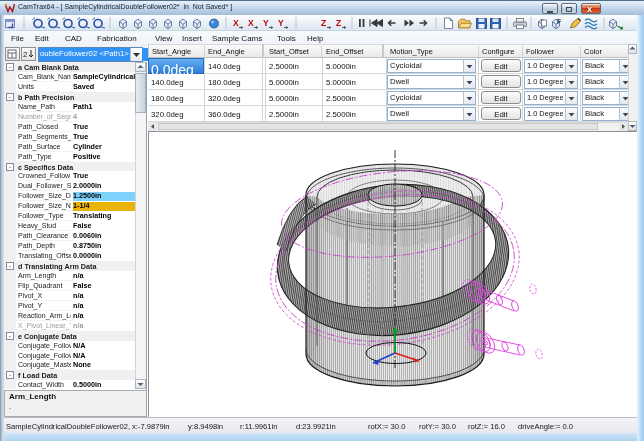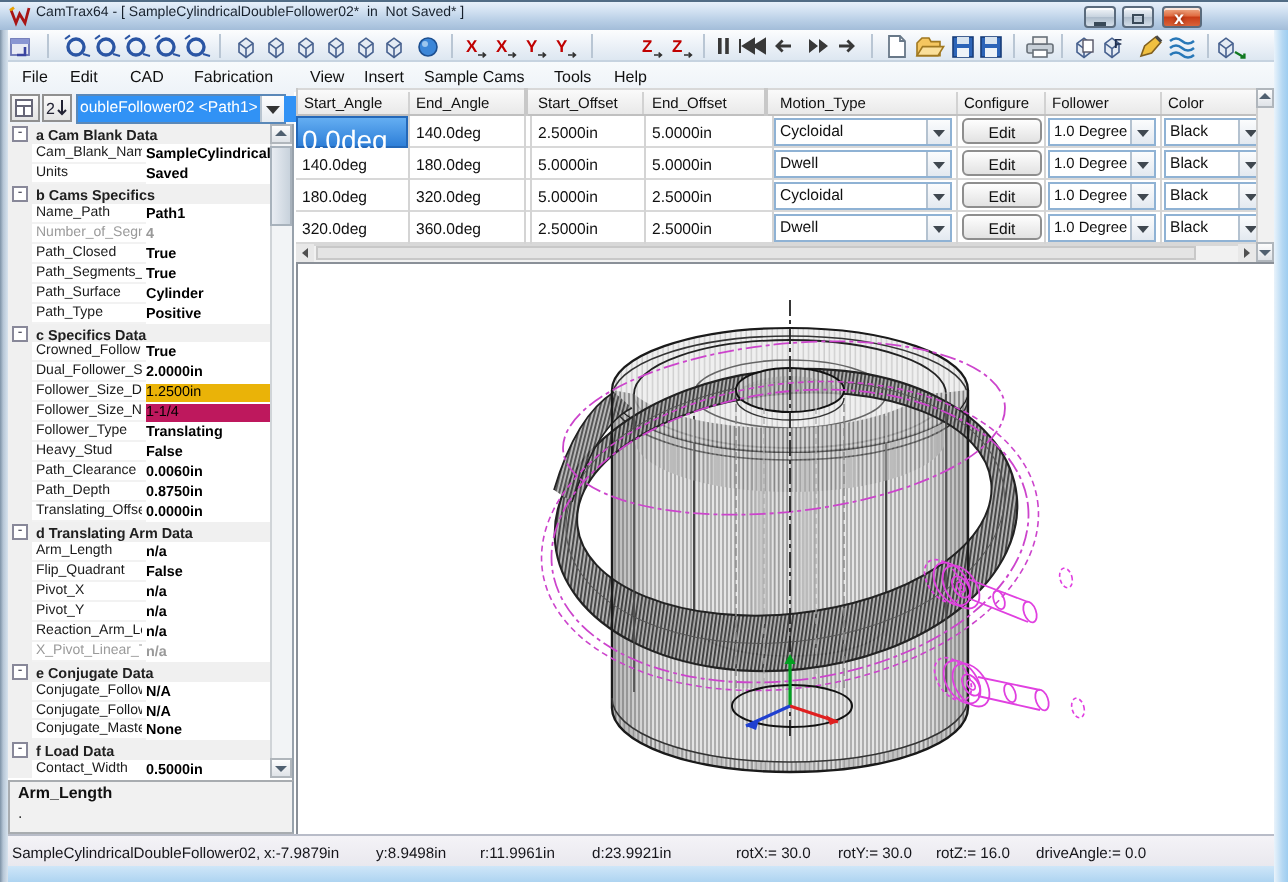--- a/index.html
+++ b/index.html
@@ -167,21 +167,21 @@
 <div class="abs" style="left:12px;top:10px;width:119px;height:10px;background:#fff;border-bottom:1px solid #f2f2f2"></div>
 <div class="abs" style="left:0;top:10px;width:12px;height:10px;background:#f0f0f0"></div>
 <div class="t" style="left:14px;top:11px;width:53px;height:10px;overflow:hidden;font-size:7px;line-height:8px;color:#1a1a1a">Cam_Blank_Name</div>
 <div class="t" style="left:69px;top:11px;width:62px;height:10px;overflow:hidden;font-size:7.2px;line-height:8px;font-weight:bold;color:#000;background:#fff">SampleCylindricall</div>
 <div class="abs" style="left:12px;top:20px;width:119px;height:10px;background:#fff;border-bottom:1px solid #f2f2f2"></div>
 <div class="abs" style="left:0;top:20px;width:12px;height:10px;background:#f0f0f0"></div>
 <div class="t" style="left:14px;top:21px;width:53px;height:10px;overflow:hidden;font-size:7px;line-height:8px;color:#1a1a1a">Units</div>
 <div class="t" style="left:69px;top:21px;width:62px;height:10px;overflow:hidden;font-size:7.2px;line-height:8px;font-weight:bold;color:#000;background:#fff">Saved</div>
 <div class="abs" style="left:0;top:30px;width:131px;height:10px;background:#f0f0f0"></div>
 <div class="abs" style="left:2px;top:31px;width:8px;height:8px;background:#fff;border:1px solid #889;font-size:7px;line-height:6px;text-align:center;color:#334">-</div>
-<div class="t" style="left:14px;top:31px;font-size:7.2px;font-weight:bold;color:#202020">b Cams Specifics</div>
+<div class="t" style="left:14px;top:31px;font-size:7.2px;font-weight:bold;color:#202020">b Path Precision</div>
 <div class="abs" style="left:12px;top:40px;width:119px;height:10px;background:#fff;border-bottom:1px solid #f2f2f2"></div>
 <div class="abs" style="left:0;top:40px;width:12px;height:10px;background:#f0f0f0"></div>
 <div class="t" style="left:14px;top:41px;width:53px;height:10px;overflow:hidden;font-size:7px;line-height:8px;color:#1a1a1a">Name_Path</div>
 <div class="t" style="left:69px;top:41px;width:62px;height:10px;overflow:hidden;font-size:7.2px;line-height:8px;font-weight:bold;color:#000;background:#fff">Path1</div>
 <div class="abs" style="left:12px;top:50px;width:119px;height:10px;background:#fff;border-bottom:1px solid #f2f2f2"></div>
 <div class="abs" style="left:0;top:50px;width:12px;height:10px;background:#f0f0f0"></div>
 <div class="t" style="left:14px;top:51px;width:53px;height:10px;overflow:hidden;font-size:7px;line-height:8px;color:#9a9a9a">Number_of_Segm</div>
 <div class="t" style="left:69px;top:51px;width:62px;height:10px;overflow:hidden;font-size:7.2px;line-height:8px;font-weight:bold;color:#9a9a9a;background:#fff">4</div>
 <div class="abs" style="left:12px;top:60px;width:119px;height:10px;background:#fff;border-bottom:1px solid #f2f2f2"></div>
 <div class="abs" style="left:0;top:60px;width:12px;height:10px;background:#f0f0f0"></div>
@@ -206,25 +206,25 @@
 <div class="abs" style="left:0;top:109px;width:12px;height:10px;background:#f0f0f0"></div>
 <div class="t" style="left:14px;top:110px;width:53px;height:10px;overflow:hidden;font-size:7px;line-height:8px;color:#1a1a1a">Crowned_Follow</div>
 <div class="t" style="left:69px;top:110px;width:62px;height:10px;overflow:hidden;font-size:7.2px;line-height:8px;font-weight:bold;color:#000;background:#fff">True</div>
 <div class="abs" style="left:12px;top:119px;width:119px;height:10px;background:#fff;border-bottom:1px solid #f2f2f2"></div>
 <div class="abs" style="left:0;top:119px;width:12px;height:10px;background:#f0f0f0"></div>
 <div class="t" style="left:14px;top:120px;width:53px;height:10px;overflow:hidden;font-size:7px;line-height:8px;color:#1a1a1a">Dual_Follower_S</div>
 <div class="t" style="left:69px;top:120px;width:62px;height:10px;overflow:hidden;font-size:7.2px;line-height:8px;font-weight:bold;color:#000;background:#fff">2.0000in</div>
 <div class="abs" style="left:12px;top:129px;width:119px;height:10px;background:#fff;border-bottom:1px solid #f2f2f2"></div>
 <div class="abs" style="left:0;top:129px;width:12px;height:10px;background:#f0f0f0"></div>
 <div class="t" style="left:14px;top:130px;width:53px;height:10px;overflow:hidden;font-size:7px;line-height:8px;color:#1a1a1a">Follower_Size_Di</div>
-<div class="t" style="left:69px;top:130px;width:62px;height:10px;overflow:hidden;font-size:7.2px;line-height:8px;font-weight:normal;color:#000;background:#eab308">1.2500in</div>
+<div class="t" style="left:69px;top:130px;width:62px;height:10px;overflow:hidden;font-size:7.2px;line-height:8px;font-weight:bold;color:#000;background:#7dd3fc">1.2500in</div>
 <div class="abs" style="left:12px;top:139px;width:119px;height:10px;background:#fff;border-bottom:1px solid #f2f2f2"></div>
 <div class="abs" style="left:0;top:139px;width:12px;height:10px;background:#f0f0f0"></div>
 <div class="t" style="left:14px;top:140px;width:53px;height:10px;overflow:hidden;font-size:7px;line-height:8px;color:#1a1a1a">Follower_Size_N</div>
-<div class="t" style="left:69px;top:140px;width:62px;height:10px;overflow:hidden;font-size:7.2px;line-height:8px;font-weight:normal;color:#000;background:#be185d">1-1/4</div>
+<div class="t" style="left:69px;top:140px;width:62px;height:10px;overflow:hidden;font-size:7.2px;line-height:8px;font-weight:bold;color:#000;background:#eab308">1-1/4</div>
 <div class="abs" style="left:12px;top:149px;width:119px;height:10px;background:#fff;border-bottom:1px solid #f2f2f2"></div>
 <div class="abs" style="left:0;top:149px;width:12px;height:10px;background:#f0f0f0"></div>
 <div class="t" style="left:14px;top:150px;width:53px;height:10px;overflow:hidden;font-size:7px;line-height:8px;color:#1a1a1a">Follower_Type</div>
 <div class="t" style="left:69px;top:150px;width:62px;height:10px;overflow:hidden;font-size:7.2px;line-height:8px;font-weight:bold;color:#000;background:#fff">Translating</div>
 <div class="abs" style="left:12px;top:159px;width:119px;height:10px;background:#fff;border-bottom:1px solid #f2f2f2"></div>
 <div class="abs" style="left:0;top:159px;width:12px;height:10px;background:#f0f0f0"></div>
 <div class="t" style="left:14px;top:160px;width:53px;height:10px;overflow:hidden;font-size:7px;line-height:8px;color:#1a1a1a">Heavy_Stud</div>
 <div class="t" style="left:69px;top:160px;width:62px;height:10px;overflow:hidden;font-size:7.2px;line-height:8px;font-weight:bold;color:#000;background:#fff">False</div>
 <div class="abs" style="left:12px;top:169px;width:119px;height:10px;background:#fff;border-bottom:1px solid #f2f2f2"></div>
 <div class="abs" style="left:0;top:169px;width:12px;height:10px;background:#f0f0f0"></div>

